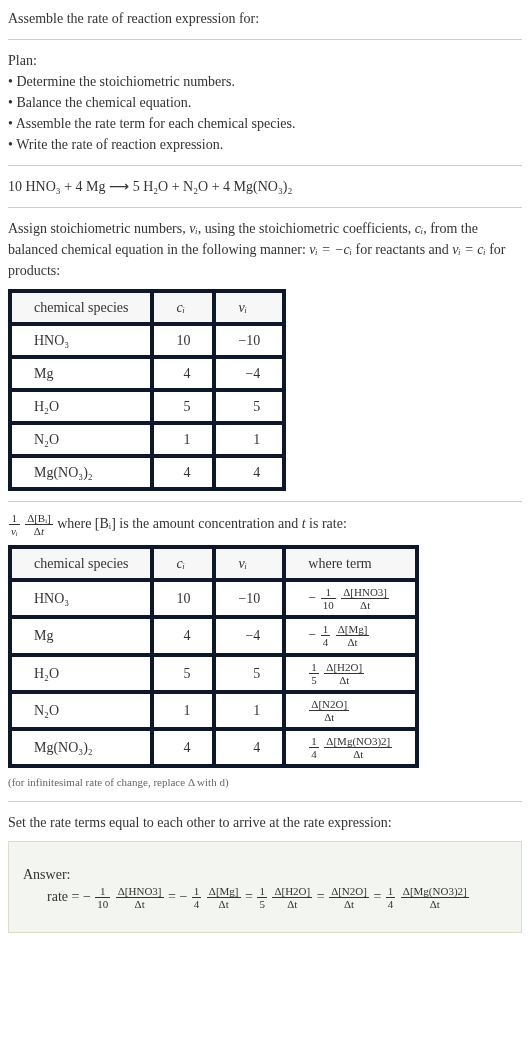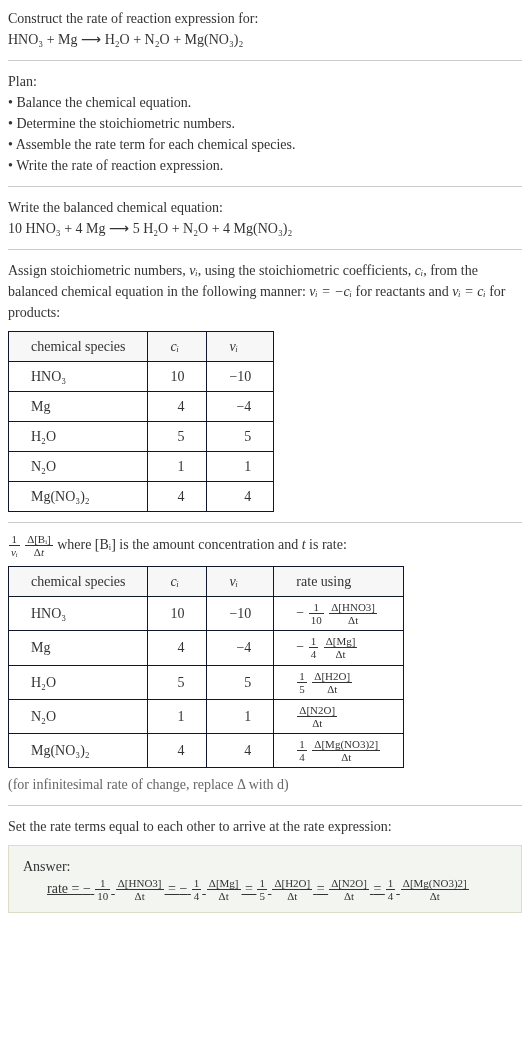--- a/index.html
+++ b/index.html
@@ -18,39 +18,39 @@
 hr {
   border: none;
   border-top: 1px solid #ccc;
   margin: 10px 0;
 }
 table.data {
   border-collapse: collapse;
   margin: 6px 0;
 }
 table.data td, table.data th {
-  border: 1px solid #0f172a;
+  border: 4px solid #0f172a;
   padding: 4px 22px;
   text-align: left;
   font-weight: normal;
 }
 table.data th {
   background: #f7f7f7;
 }
 table.data td.num {
   text-align: right;
 }
 .answer-box {
   background: #f3f5f0;
   border: 1px solid #dcdcc9;
-  padding: 10px 14px;
+  padding: 22px 14px;
   margin-top: 6px;
 }
 .small-note {
-  font-size: 14px;
+  font-size: 11px;
   color: #666;
   margin-top: 4px;
 }
 .frac {
   display: inline-block;
   vertical-align: middle;
   text-align: center;
   font-size: 11px;
   line-height: 1.1;
   margin: 0 1px;
@@ -62,45 +62,42 @@
 }
 .frac .den {
   display: block;
   padding: 0 2px;
 }
 .ital {
   font-style: italic;
 }
 .indent {
   margin-left: 24px;
-  text-decoration: underline;
 }
 </style>
 </head>
 <body>
 
 <div class="section">
-  <div>Construct the rate of reaction expression for:</div>
-  <div>HNO₃ + Mg ⟶ H₂O + N₂O + Mg(NO₃)₂</div>
+  <div>Assemble the rate of reaction expression for:</div>
 </div>
 
 <hr>
 
 <div class="section">
   <div>Plan:</div>
+  <div><span>• </span><span>Determine the stoichiometric numbers.</span></div>
   <div><span>• </span><span>Balance the chemical equation.</span></div>
-  <div><span>• </span><span>Determine the stoichiometric numbers.</span></div>
   <div><span>• </span><span>Assemble the rate term for each chemical species.</span></div>
   <div><span>• </span><span>Write the rate of reaction expression.</span></div>
 </div>
 
 <hr>
 
 <div class="section">
-  <div>Write the balanced chemical equation:</div>
   <div>10 HNO₃ + 4 Mg ⟶ 5 H₂O + N₂O + 4 Mg(NO₃)₂</div>
 </div>
 
 <hr>
 
 <div class="section">
   <span>Assign stoichiometric numbers, </span><span class="ital">νᵢ</span><span>, using the stoichiometric coefficients, </span><span class="ital">cᵢ</span><span>, from the balanced chemical equation in the following manner: </span><span class="ital">νᵢ = −cᵢ</span><span> for reactants and </span><span class="ital">νᵢ = cᵢ</span><span> for products:</span>
 </div>
 
 <table class="data">
@@ -145,21 +142,21 @@
   <span class="frac"><span class="num">Δ[Bᵢ]</span><span class="den">Δ<span class="ital">t</span></span></span>
   <span> where [Bᵢ] is the amount concentration and </span><span class="ital">t</span><span> is rate:</span>
 </div>
 
 <table class="data">
   <tbody>
       <tr>
     <th>chemical species</th>
     <th class="ital">cᵢ</th>
     <th class="ital">νᵢ</th>
-    <th>rate using</th>
+    <th>where term</th>
   </tr>
   <tr>
     <td>HNO₃</td>
     <td class="num">10</td>
     <td class="num">−10</td>
     <td>
       <span>−</span>
       <span class="frac"><span class="num">1</span><span class="den">10</span></span>
       <span class="frac"><span class="num">Δ[HNO3]</span><span class="den">Δt</span></span>
     </td>

